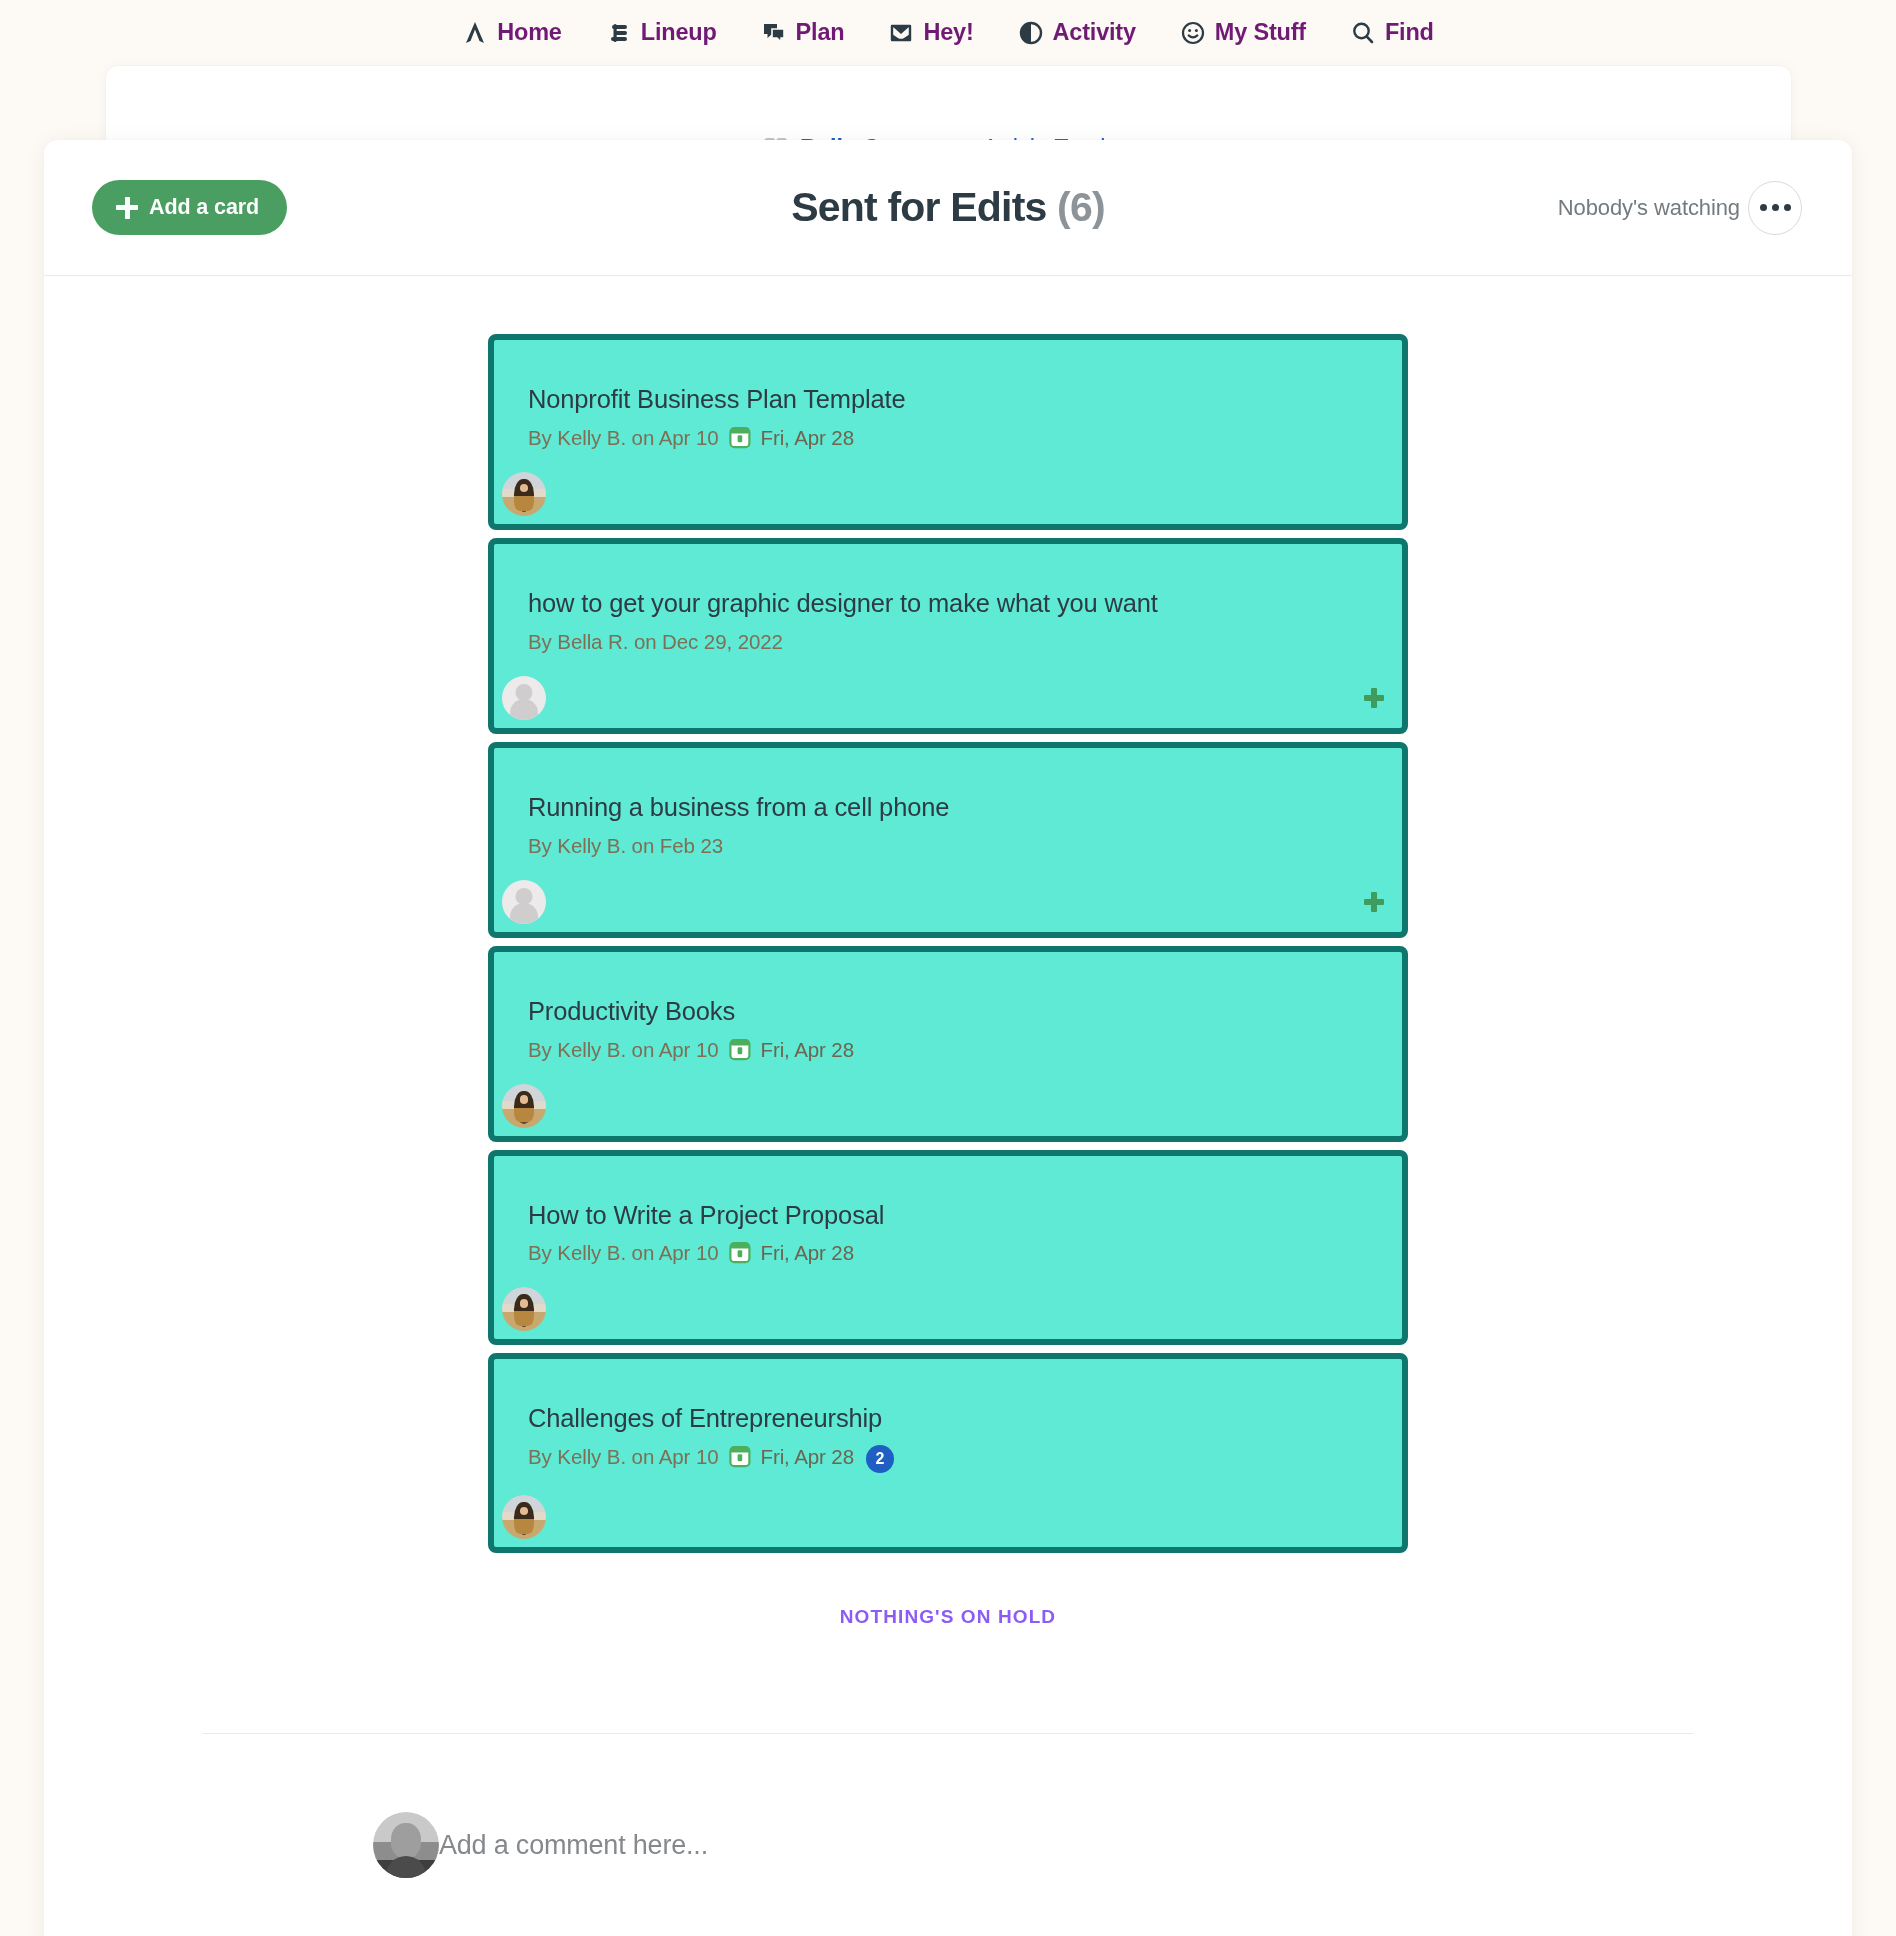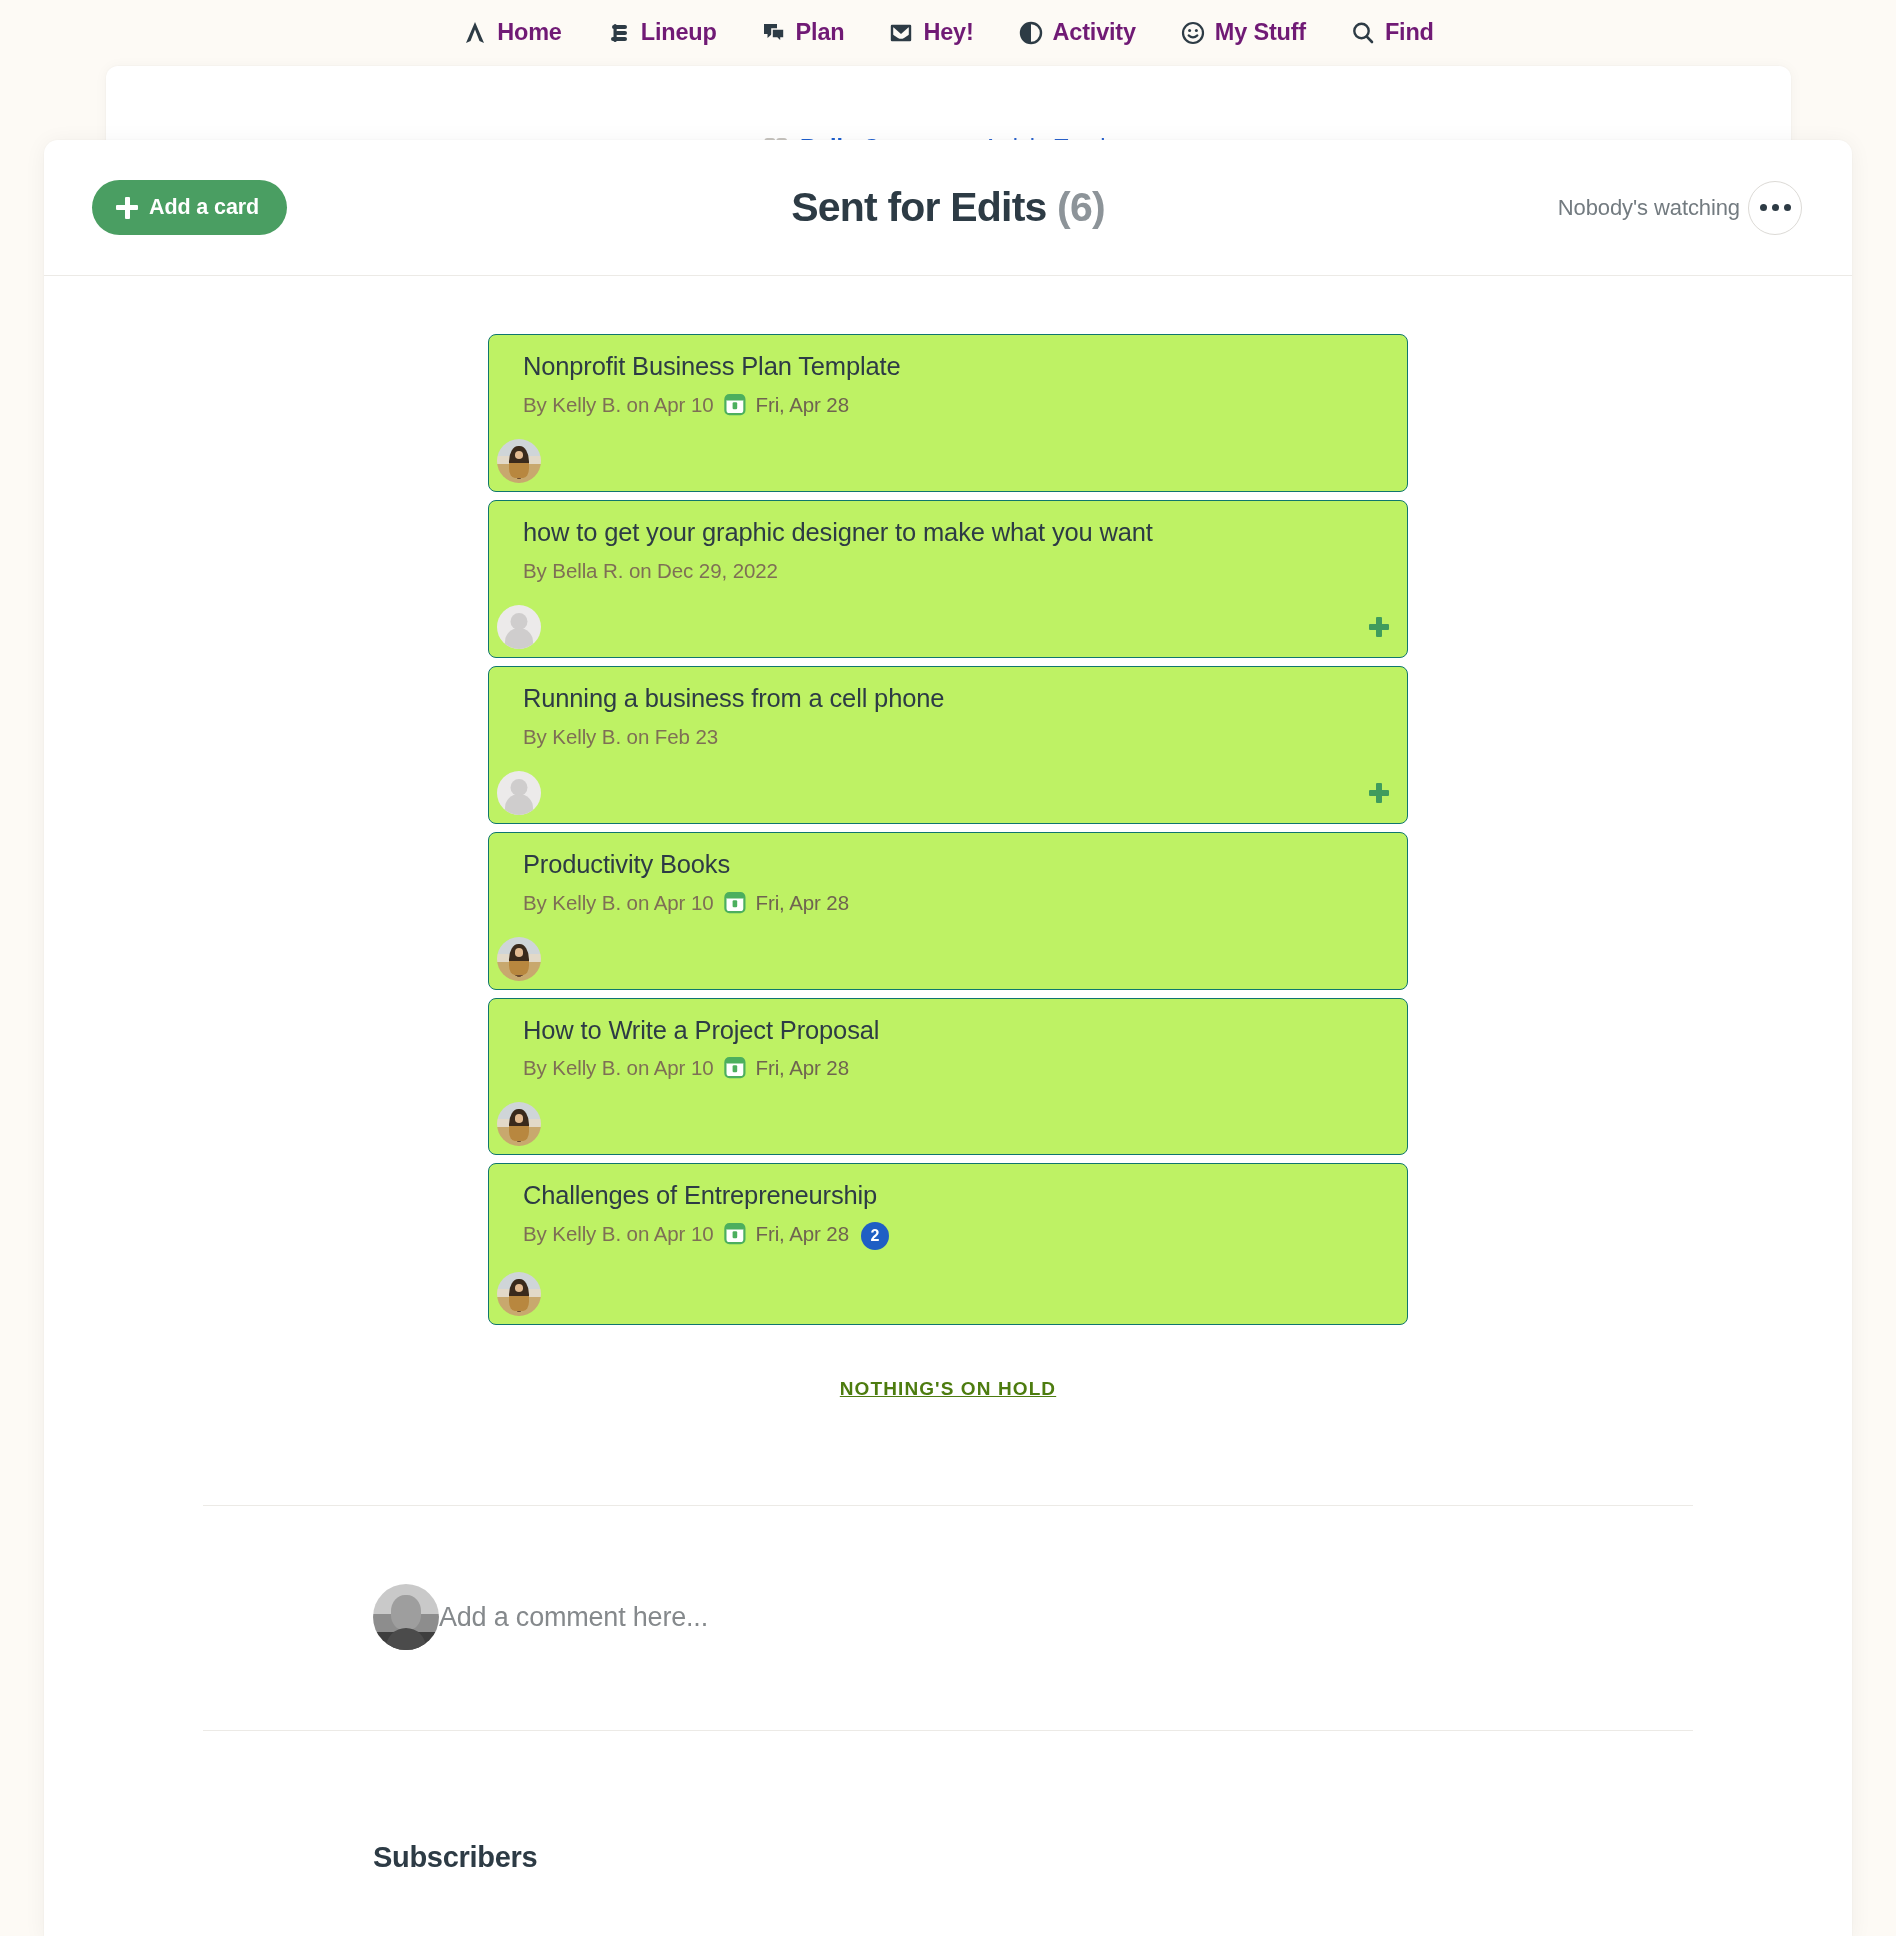--- a/index.html
+++ b/index.html
@@ -166,24 +166,24 @@
 
   
   .card-list {
     width: 920px;
     margin: 58px auto 0 auto;
     display: flex;
     flex-direction: column;
   }
   .acard {
     position: relative;
-    background: #bef264;
-    border: 1px solid #0f766e;
+    background: #5eead4;
+    border: 6px solid #0f766e;
     border-radius: 8px;
-    padding: 16px 34px 30px 34px;
+    padding: 44px 34px 30px 34px;
     margin-bottom: 8px;
     min-height: 112px;
     cursor: pointer;
   }
   .acard-title {
     font-size: 25.5px;
     color: #2d3b45;
     line-height: 1.25;
     letter-spacing: -0.15px;
     padding-right: 70px;
@@ -271,22 +271,21 @@
   }
   .plus-badge::before { left: 0; top: 7px; width: 20px; height: 6px; }
   .plus-badge::after { top: 0; left: 7px; height: 20px; width: 6px; }
 
   .onhold {
     margin: 45px auto 0 auto;
     text-align: center;
     font-size: 19px;
     font-weight: 700;
     letter-spacing: 1.1px;
-    color: #4d7c0f;
-    text-decoration: underline;
+    color: #8b5cf6;
   }
 
   
   .divider {
     width: 1490px;
     height: 1px;
     background: #eceae6;
     margin: 105px auto 0 auto;
   }
   .comment-row {

